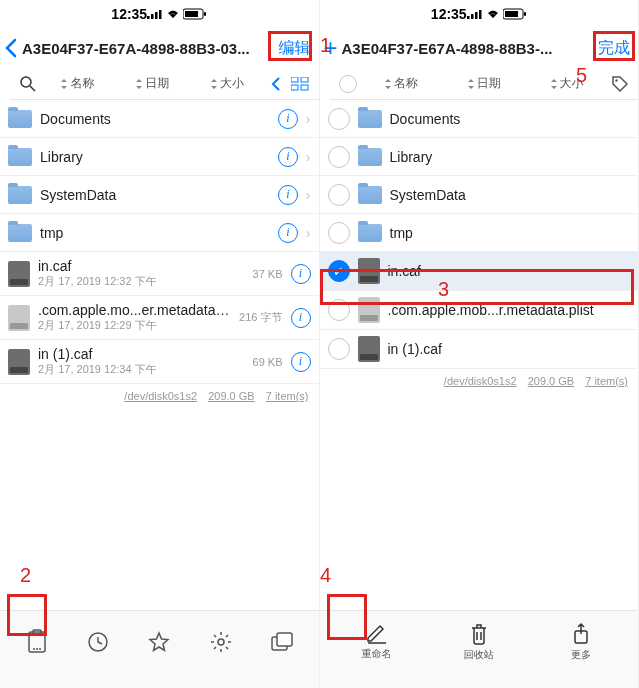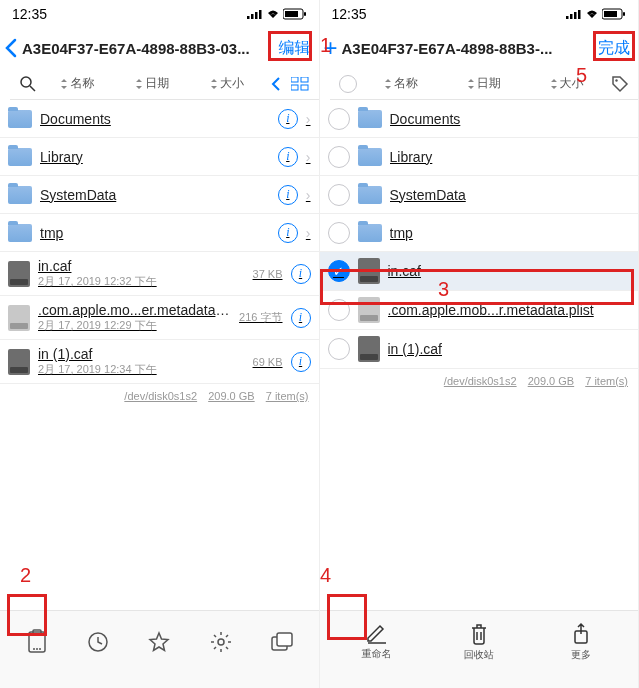--- a/index.html
+++ b/index.html
@@ -17,24 +17,24 @@
     height: 100%;
     display: flex;
     flex-direction: column;
     position: relative;
     border-right: 1px solid #eee;
   }
   .status-bar {
     height: 28px;
     display: flex;
     align-items: center;
-    justify-content: space-between;
+    justify-content: center;
     padding: 0 12px;
     font-size: 14px;
-    font-weight: 400;
+    font-weight: 700;
   }
   .status-right { display: flex; align-items: center; gap: 3px; }
   .nav-bar {
     height: 40px;
     display: flex;
     align-items: center;
     padding: 0 4px;
     gap: 4px;
   }
   .nav-title {
@@ -72,21 +72,20 @@
   }
   .sort-icon-slot { width: 24px; display: flex; justify-content: center; }
   .file-list { flex: 1; overflow: hidden; }
   .file-row {
     display: flex;
     align-items: center;
     padding: 6px 8px;
     border-bottom: 1px solid #eee;
     min-height: 38px;
     gap: 8px;
-    text-decoration: underline;
   }
   .file-row.selected { background: #e8eef5; }
   .folder-icon {
     width: 24px; height: 18px;
     background: linear-gradient(#94bce8,#7aace0);
     border-radius: 2px;
     position: relative;
     flex-shrink: 0;
   }
   .folder-icon::before {

